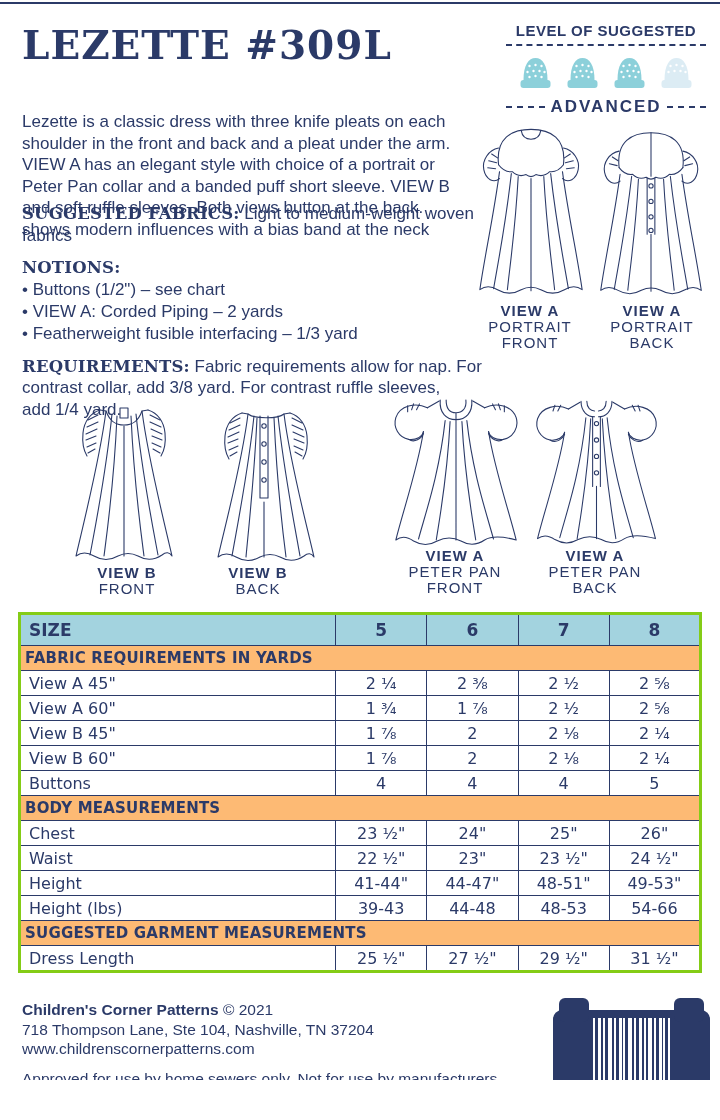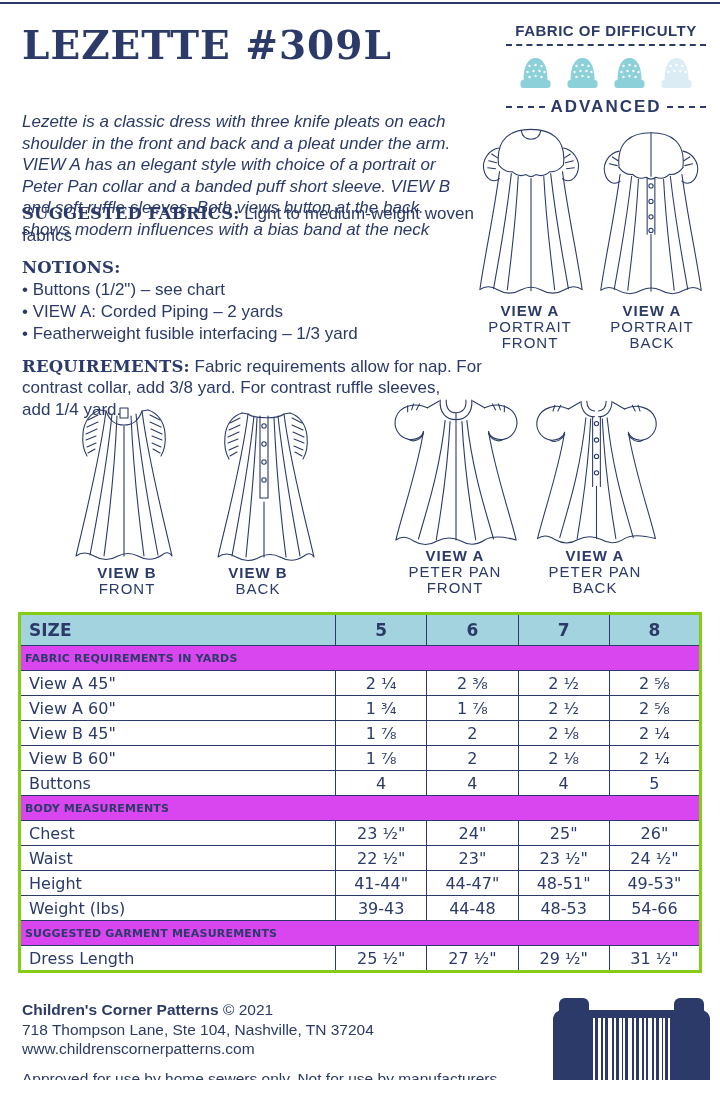--- a/index.html
+++ b/index.html
@@ -15,61 +15,61 @@
   .diff-title{font-size:15px;font-weight:bold;letter-spacing:.5px;padding-bottom:5px;
               border-bottom:2px dashed #2b3a68;}
   .thimbles{display:flex;justify-content:center;gap:4px;margin-top:7px;}
   .thimbles svg{width:43px;height:40px;}
   .adv-row{display:flex;align-items:center;margin-top:4px;}
   .dash-seg{flex:1;border-top:2px dashed #2b3a68;}
   .adv-label{font-size:17px;letter-spacing:2px;padding:0 5px;font-weight:bold;}
 
   
   .copy{position:absolute;left:22px;width:486px;font-size:17px;line-height:21.5px;}
-  #description{top:111px;font-style:italic;}
+  #description{top:111px;}
   #sections{top:203px;}
   .shead{font-family:"DejaVu Serif",serif;font-weight:bold;font-size:16.5px;letter-spacing:.2px;}
   .mt{margin-top:11px;}
   .bullets div{line-height:22px;}
 
   
   .ill-label{position:absolute;text-align:center;font-size:15px;line-height:16px;letter-spacing:1px;}
   .ill-label .vl{font-weight:bold;}
   .dress{position:absolute;}
   .dress path,.dress rect,.dress circle{fill:none;stroke:#2b3a68;stroke-width:1.1;
          stroke-linecap:round;stroke-linejoin:round;}
 
   
   .size-table{position:absolute;left:18px;top:612px;width:684px;border-collapse:collapse;
               table-layout:fixed;font-family:"DejaVu Sans",sans-serif;font-size:16px;}
   .size-table{border:3px solid #84cc16;}
   .size-table td{border:1.5px solid #2b3a68;height:22px;padding:1px 4px;}
   .size-table col.c0{width:316px;}
   .hdr td{background:#a3d3df;font-weight:bold;font-size:17px;height:28px;}
-  .sec td{background:#d946ef;font-weight:bold;font-size:11px;letter-spacing:.2px;}
+  .sec td{background:#fdba74;font-weight:bold;font-size:15px;letter-spacing:.2px;}
   td.lbl{text-align:left;padding-left:8px;}
   td.val{text-align:center;}
 
   
   .footer{position:absolute;left:22px;top:1000px;font-size:15.5px;line-height:19.5px;}
   .footer .bold{font-weight:bold;}
   .approved{margin-top:10px;}
   .barcode{position:absolute;left:553px;top:998px;width:157px;height:110px;}
   .bc-digit{font-family:"DejaVu Sans",sans-serif;font-size:10px;font-weight:bold;}
 </style>
 </head>
 <body>
 
 <div class="page">
   <div class="top-rule"></div>
 
   <div class="title">LEZETTE #309L</div>
 
   <div class="difficulty">
-    <div class="diff-title">FABRIC OF DIFFICULTY</div>
+    <div class="diff-title">LEVEL OF SUGGESTED</div>
     <div class="thimbles">
       <svg viewBox="0 0 40 40">
         <g fill="#8cd0da">
           <path d="M8,27 C8,12 13,5 20,5 C27,5 32,12 32,27 Z"></path>
             <rect x="5" y="27" width="30" height="8" rx="3"></rect>
         </g>
         <g fill="#ffffff">
             <circle cx="14" cy="13" r="1.2"></circle>
             <circle cx="20" cy="12" r="1.2"></circle>
             <circle cx="26" cy="13" r="1.2"></circle>
@@ -354,21 +354,21 @@
       <td class="val">24 ¹⁄₂"</td>
     </tr>
     <tr>
       <td class="lbl">Height</td>
       <td class="val">41-44"</td>
       <td class="val">44-47"</td>
       <td class="val">48-51"</td>
       <td class="val">49-53"</td>
     </tr>
     <tr>
-      <td class="lbl">Weight (lbs)</td>
+      <td class="lbl">Height (lbs)</td>
       <td class="val">39-43</td>
       <td class="val">44-48</td>
       <td class="val">48-53</td>
       <td class="val">54-66</td>
     </tr>
     <tr class="sec">
       <td colspan="5">SUGGESTED GARMENT MEASUREMENTS</td>
     </tr>
     <tr>
       <td class="lbl">Dress Length</td>

